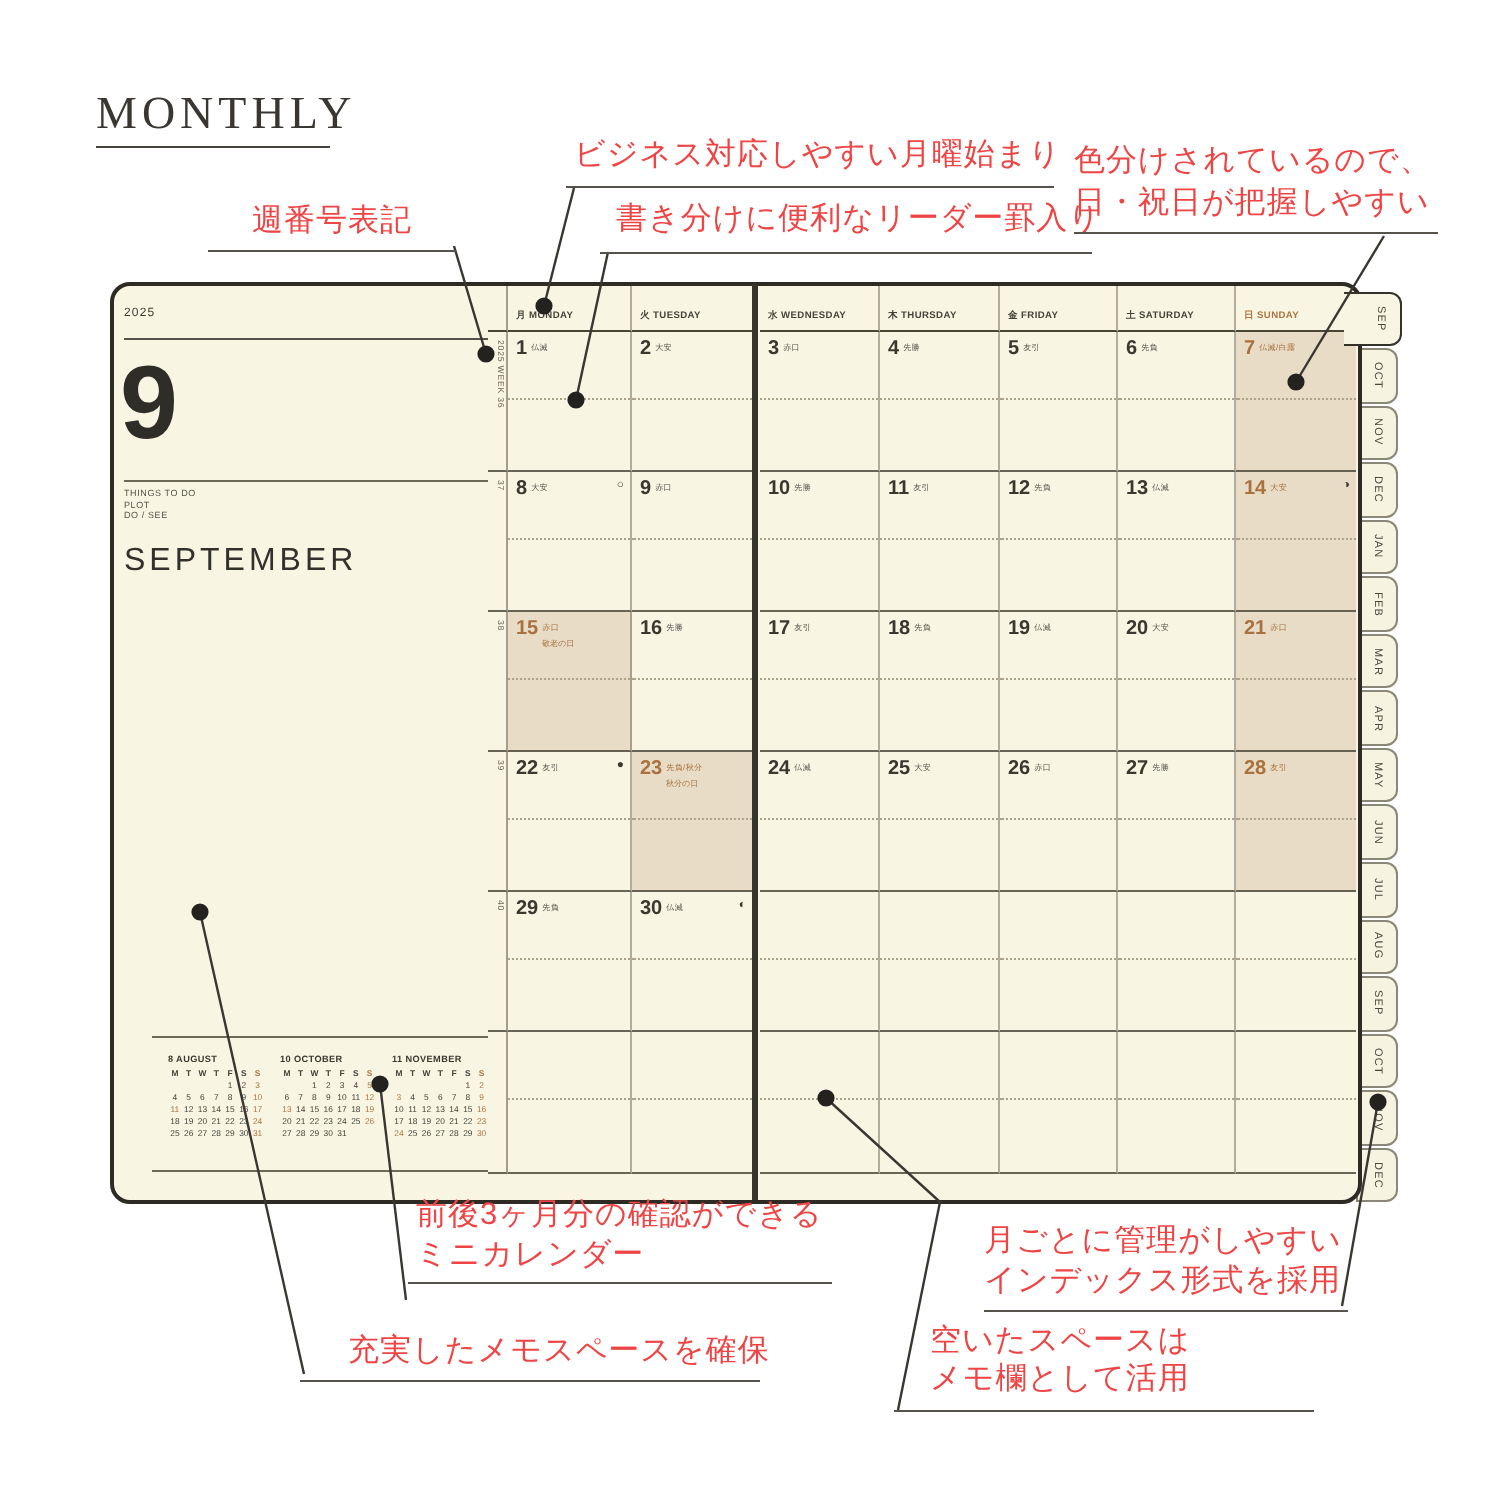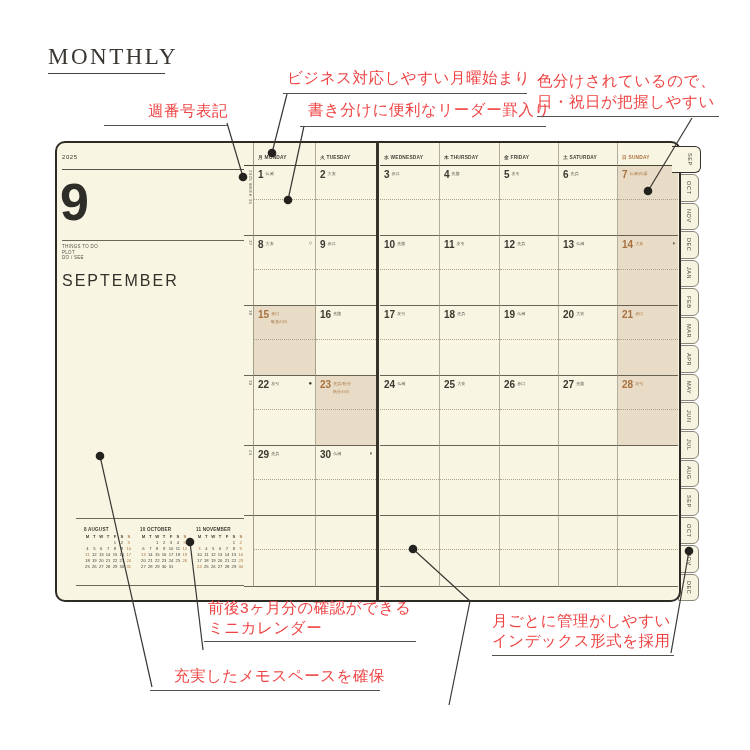--- a/index.html
+++ b/index.html
@@ -5,21 +5,21 @@
   html,body{margin:0;padding:0;background:#ffffff;}
   .canvas{position:relative;width:750px;height:750px;background:#ffffff;overflow:hidden;
           font-family:"Liberation Sans","DejaVu Sans",sans-serif;}
 
   
   .main-title{position:absolute;left:48px;top:44px;width:117px;font-family:"Liberation Serif","DejaVu Serif",serif;
     font-size:23px;line-height:26px;letter-spacing:2.5px;color:#3a3632;padding-bottom:3px;
     border-bottom:1.5px solid #46423c;z-index:20;}
   .ann{position:absolute;z-index:20;font-size:15.5px;line-height:20px;color:#ef4444;letter-spacing:.5px;}
   .ann .ln{white-space:nowrap;}
-  .ann-week{left:104px;top:101px;width:124px;text-align:right;padding-bottom:4px;border-bottom:1.2px solid #56524c;}
+  .ann-week{left:104px;top:101px;width:124px;text-align:center;padding-bottom:4px;border-bottom:1.2px solid #56524c;}
   .ann-monday{left:283px;top:68px;width:240px;padding-left:4px;padding-bottom:5px;border-bottom:1.2px solid #56524c;}
   .ann-leader{left:300px;top:100px;width:238px;padding-left:8px;padding-bottom:6px;border-bottom:1.2px solid #56524c;}
   .ann-color{left:537px;top:70px;width:182px;line-height:21px;padding-bottom:4px;border-bottom:1.2px solid #56524c;}
   .ann-mini{left:204px;top:598px;width:208px;line-height:19.5px;padding-left:4px;padding-bottom:4px;border-bottom:1.2px solid #56524c;}
   .ann-memo{left:150px;top:666px;width:206px;padding-left:24px;padding-bottom:4px;border-bottom:1.2px solid #56524c;}
   .ann-index{left:492px;top:611px;width:178px;text-align:right;line-height:19.5px;padding-right:4px;padding-bottom:5px;border-bottom:1.2px solid #56524c;}
   .ann-empty{left:447px;top:662px;width:192px;line-height:18.5px;padding-left:18px;padding-bottom:6px;border-bottom:1.2px solid #56524c;}
 
   .overlay{position:absolute;left:0;top:0;z-index:10;pointer-events:none;}
 
@@ -102,20 +102,24 @@
   <div class="ann ann-mini">
     <div class="ln">前後3ヶ月分の確認ができる</div>
     <div class="ln">ミニカレンダー</div>
   </div>
   <div class="ann ann-memo">
     <div class="ln">充実したメモスペースを確保</div>
   </div>
   <div class="ann ann-index">
     <div class="ln">月ごとに管理がしやすい</div>
     <div class="ln">インデックス形式を採用</div>
+  </div>
+  <div class="ann ann-empty">
+    <div class="ln">空いたスペースは</div>
+    <div class="ln">メモ欄として活用</div>
   </div>
 
   <div class="book"></div>
   <div class="tab active" style="top: 145.5px;">SEP</div>
     <div class="tab" style="top: 174.05px;">OCT</div>
     <div class="tab" style="top: 202.6px;">NOV</div>
     <div class="tab" style="top: 231.15px;">DEC</div>
     <div class="tab" style="top: 259.7px;">JAN</div>
     <div class="tab" style="top: 288.25px;">FEB</div>
     <div class="tab" style="top: 316.8px;">MAR</div>

